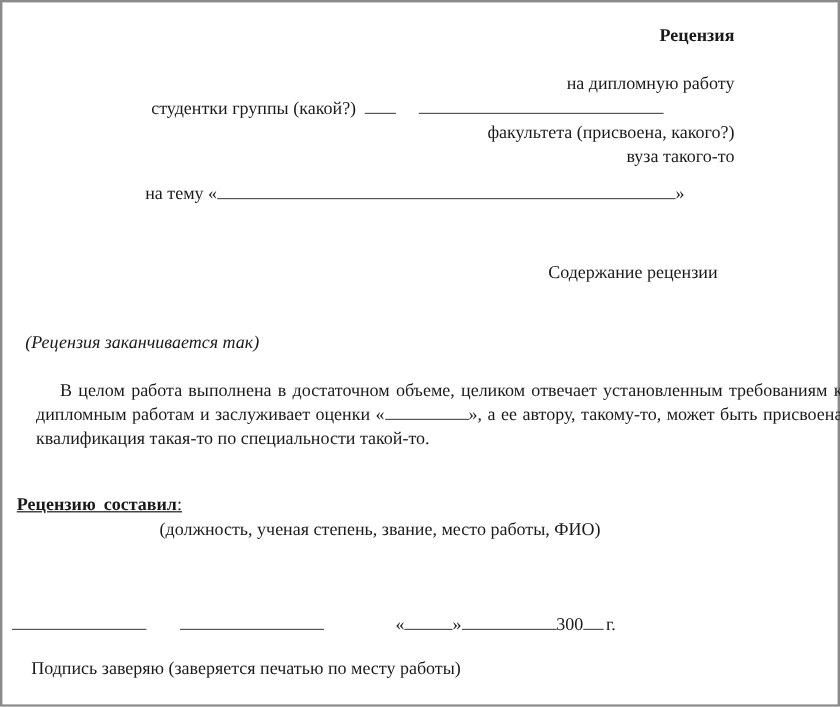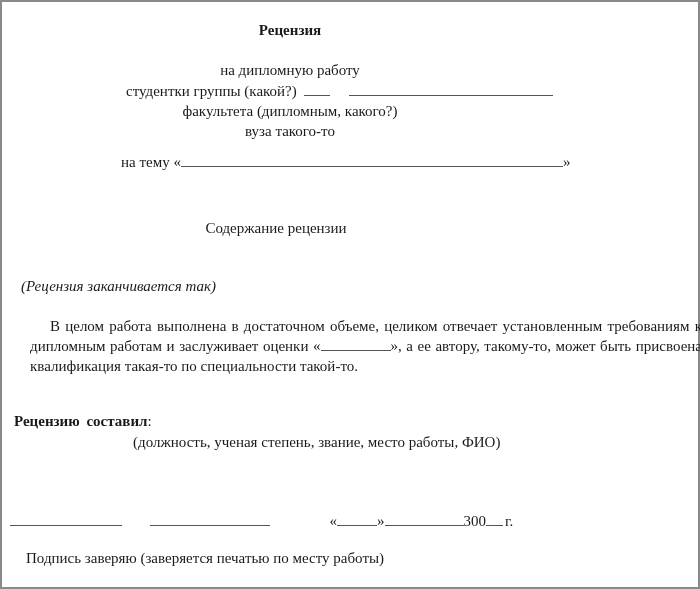--- a/index.html
+++ b/index.html
@@ -26,21 +26,22 @@
     }
     .line {
       position: absolute;
       font-size: 15px;
       line-height: 18px;
       white-space: nowrap;
     }
     .center {
       left: 0;
       width: 576px;
-      text-align: center;
+      text-align: right;
+      padding-left: 34px;
     }
     .bold { font-weight: bold; }
     .italic { font-style: italic; }
     .blank {
       display: inline-block;
       border-bottom: 1px solid #555;
       height: 12px;
       vertical-align: baseline;
     }
     .para {
@@ -62,37 +63,37 @@
   <div class="line center bold" style="top:19px;">Рецензия</div>
 
   <div class="line center" style="top:59px;">на дипломную работу</div>
 
   <div class="line" style="top:80px; left:124px;">
     <span>студентки группы (какой?)</span>
     <span class="blank" style="width:26px; margin-left:3px;"></span>
     <span class="blank" style="width:204px; margin-left:16px;"></span>
   </div>
 
-  <div class="line center" style="top:100px;">факультета (дипломным, какого?)</div>
+  <div class="line center" style="top:100px;">факультета (присвоена, какого?)</div>
 
   <div class="line center" style="top:120px;">вуза такого-то</div>
 
   <div class="line" style="top:151px; left:119px;">
     <span>на тему «</span><span class="blank" style="width:382px;"></span><span>»</span>
   </div>
 
   <div class="line center" style="top:217px; left:-14px;">Содержание рецензии</div>
 
   <div class="line italic" style="top:275px; left:19px;">(Рецензия заканчивается так)</div>
 
   <div class="para" style="top:314px;">
     <span class="indent"></span><span>В целом работа выполнена в достаточном объеме, целиком отвечает установленным требованиям к дипломным работам и заслуживает оценки «</span><span class="blank" style="width:70px;"></span><span>», а ее автору, такому-то, может быть присвоена квалификация такая-то по специальности такой-то.</span>
   </div>
 
-  <div class="line" style="top:410px; left:12px;">
+  <div class="line" style="top:410px; left:12px;text-decoration:underline;">
     <span class="bold" style="word-spacing:3px;">Рецензию составил</span><span>:</span>
   </div>
 
   <div class="line" style="top:431px; left:131px;">(должность, ученая степень, звание, место работы, ФИО)</div>
 
   <div class="line" style="top:510px; left:8px; width:690px;">
     <span class="blank" style="width:112px;"></span>
     <span class="blank" style="width:120px; margin-left:24px;"></span>
     <span style="display:inline-block; margin-left:56px;">
       <span>«</span><span class="blank" style="width:40px;"></span><span>»</span><span class="blank" style="width:79px;"></span><span>300</span><span class="blank" style="width:17px;"></span><span style="margin-left:2px;">г.</span>

